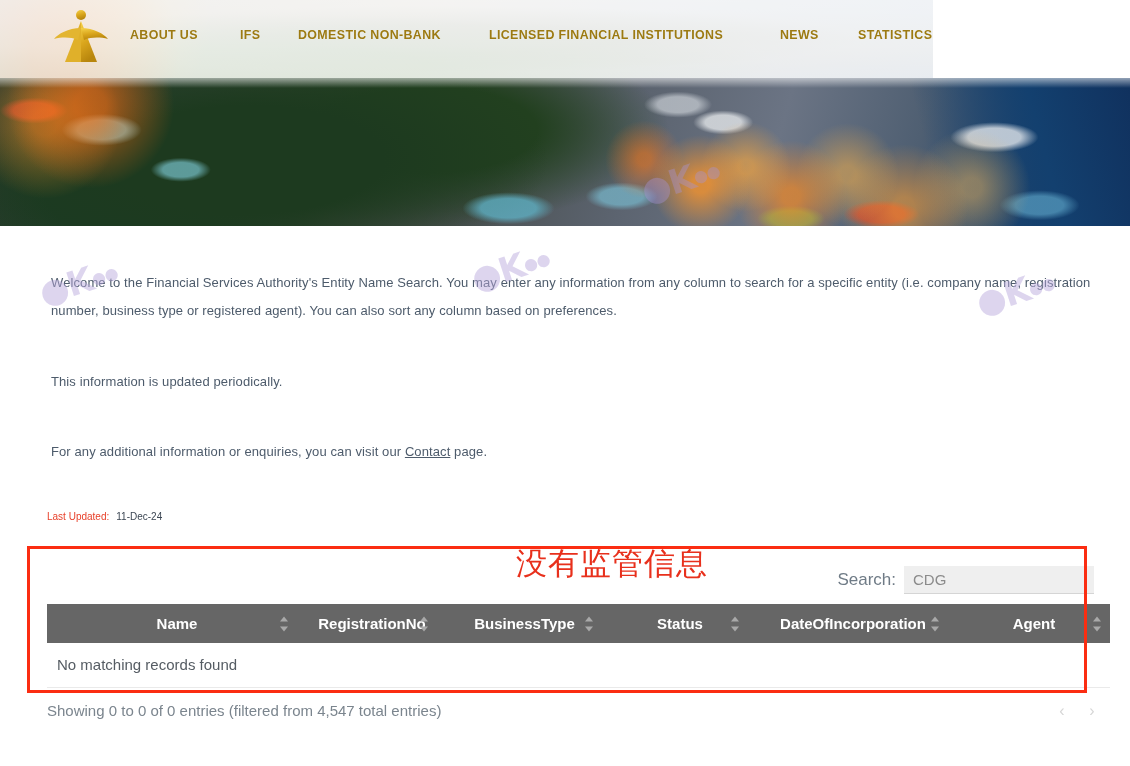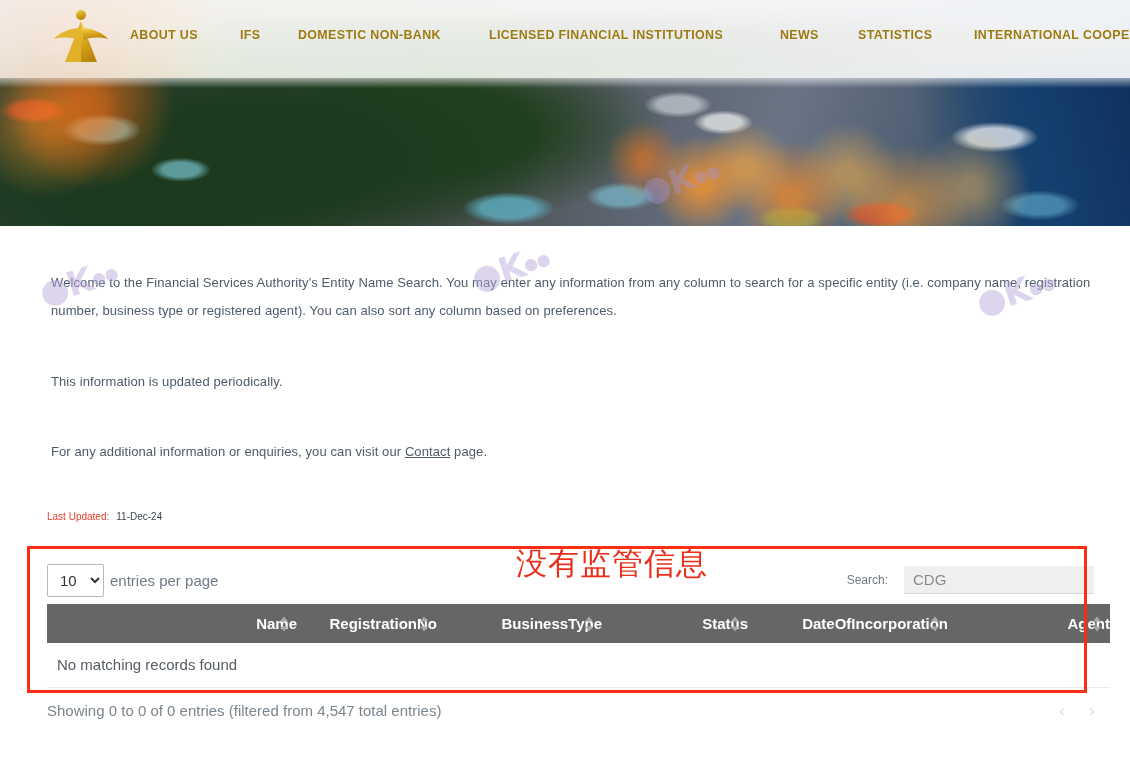--- a/index.html
+++ b/index.html
@@ -8,21 +8,21 @@
     width: 1130px; height: 766px;
     background: #ffffff;
     font-family: "Liberation Sans", sans-serif;
     overflow: hidden;
   }
 
   #page { position: relative; width: 1130px; height: 766px; background:#fff; }
 
   
   .header {
-    position: absolute; top:0; left:0; width:1130px; height:78px;
+    position: absolute; top:0; left:0; width:933px; height:78px;
     overflow: hidden;
     z-index: 5;
     padding-left: 48px;
   }
   .header-photo {
     position:absolute; inset:0;
     background:
       radial-gradient(circle at 6% 70%, rgba(255,120,30,.55) 0 3%, rgba(0,0,0,0) 14%),
       radial-gradient(circle at 12% 30%, rgba(255,200,80,.35) 0 2%, rgba(0,0,0,0) 12%),
       radial-gradient(ellipse at 25% 85%, rgba(130,180,120,.55) 0 20%, rgba(0,0,0,0) 55%),
@@ -169,21 +169,21 @@
     padding-left:8px;
   }
   .len-label {
     margin-left:6px;
     color:#6f7b86; font-size:15px;
   }
   .search-wrap {
     position:absolute; right:16px; top:6px;
     display:flex; align-items:center;
   }
-  .search-label { color:#6f7b86; font-size:12px; margin-right:16px; }
+  .search-label { color:#6f7b86; font-size:17px; margin-right:8px; }
   input.search-input {
     width:190px; height:28px;
     background:#efefef;
     border:none;
     border-bottom:1px solid #d5d5d5;
     font-size:15px;
     color:#8b8b8b;
     padding:8px 9px;
     font-family:"Liberation Sans", sans-serif;
   }
@@ -192,21 +192,21 @@
   table.dtable {
     width:1063px;
     border-collapse:collapse;
     table-layout:fixed;
   }
   table.dtable thead th {
     background:#666666;
     color:#ffffff;
     font-size:15px;
     font-weight:700;
-    text-align:right;
+    text-align:center;
     height:39px;
     padding:0 0 0 10px;
     position:relative;
     vertical-align:middle;
     white-space:nowrap;
   }
   .sort-ico {
     position:absolute; right:8px; top:50%;
     transform:translateY(-50%);
     width:9px; height:15px;
@@ -328,26 +328,20 @@
     <div class="last-updated">
       <span class="lbl">Last Updated:</span><span class="val">11-Dec-24</span>
     </div>
 
     <div class="cn-note">没有监管信息</div>
   </div>
 
   <div class="dt">
 
     <div class="dt-top">
-      <div class="len-wrap">
-        <select class="len-select">
-          <option selected="">10</option><option>25</option><option>50</option><option>100</option>
-        </select>
-        <span class="len-label">entries per page</span>
-      </div>
 
       <div class="search-wrap">
         <span class="search-label">Search:</span>
         <input class="search-input" type="text" placeholder="CDG" style="">
       </div>
     </div>
 
     <table class="dtable">
       <colgroup>
         <col style="width:250px">

